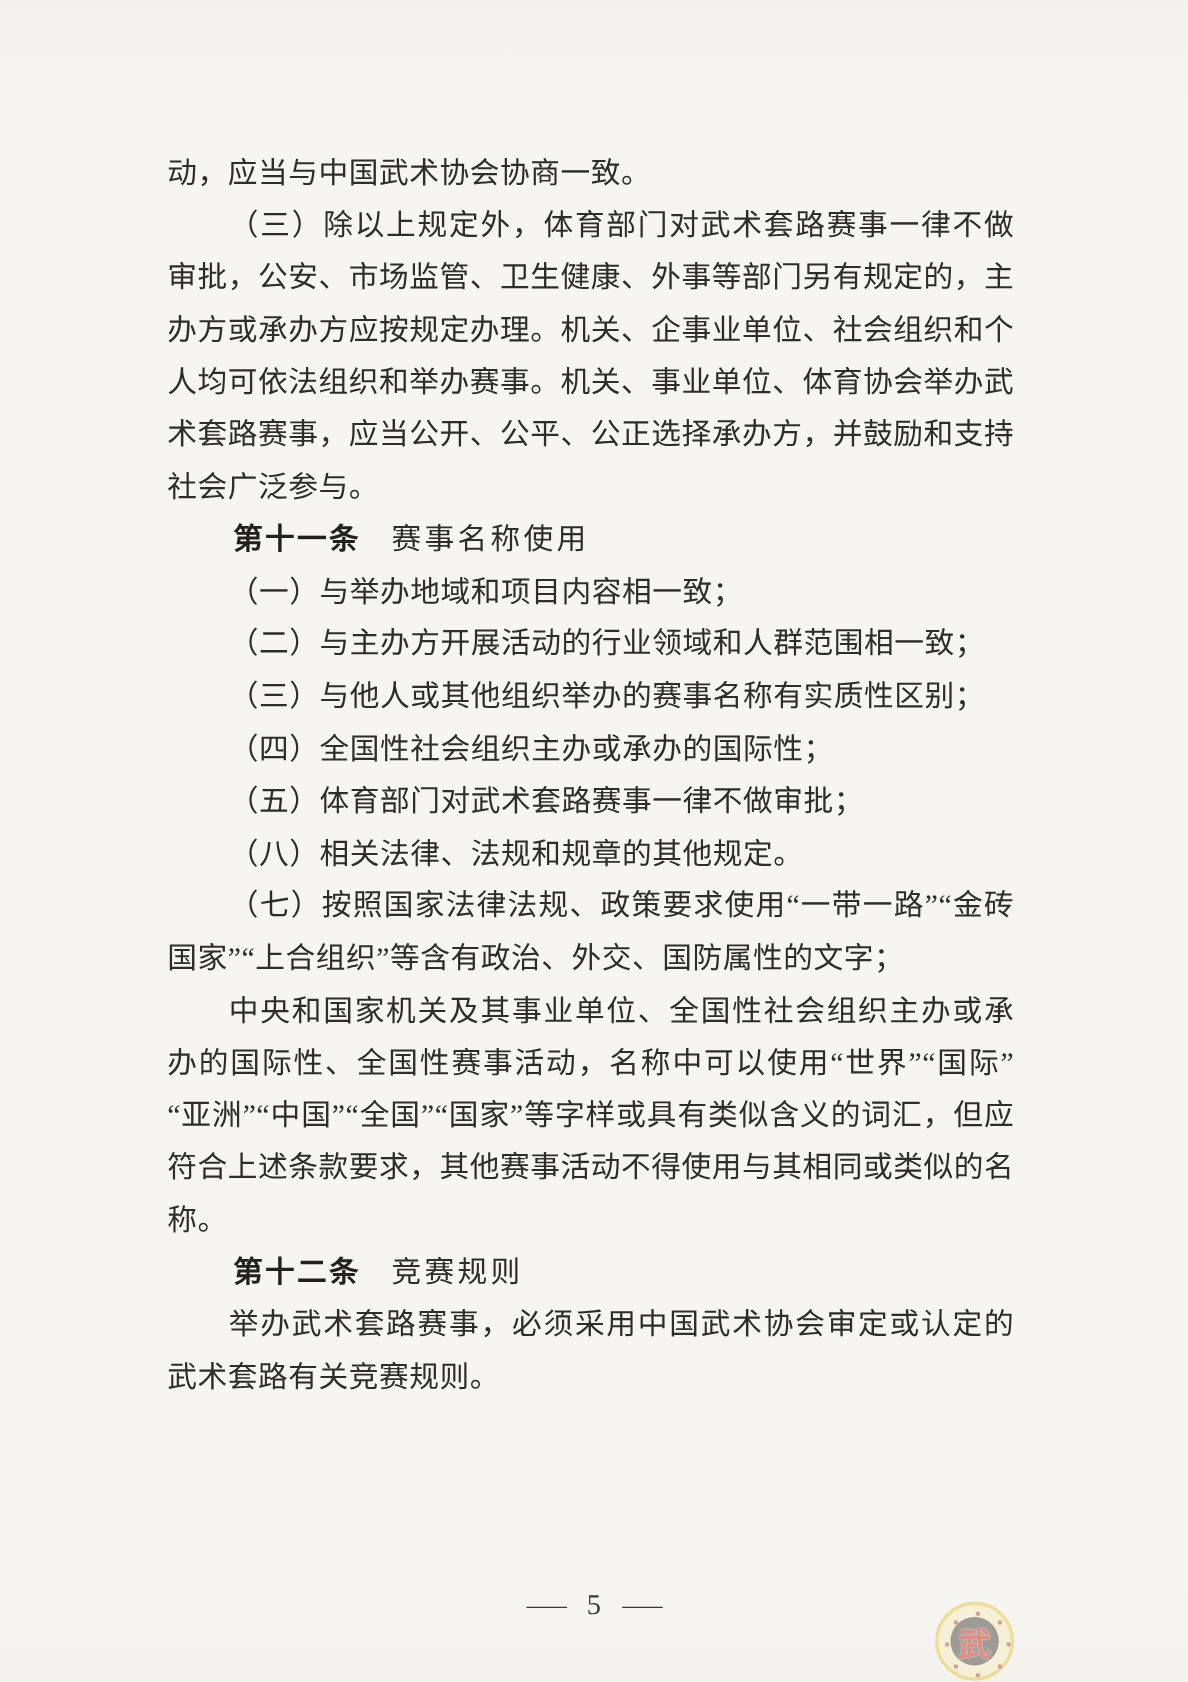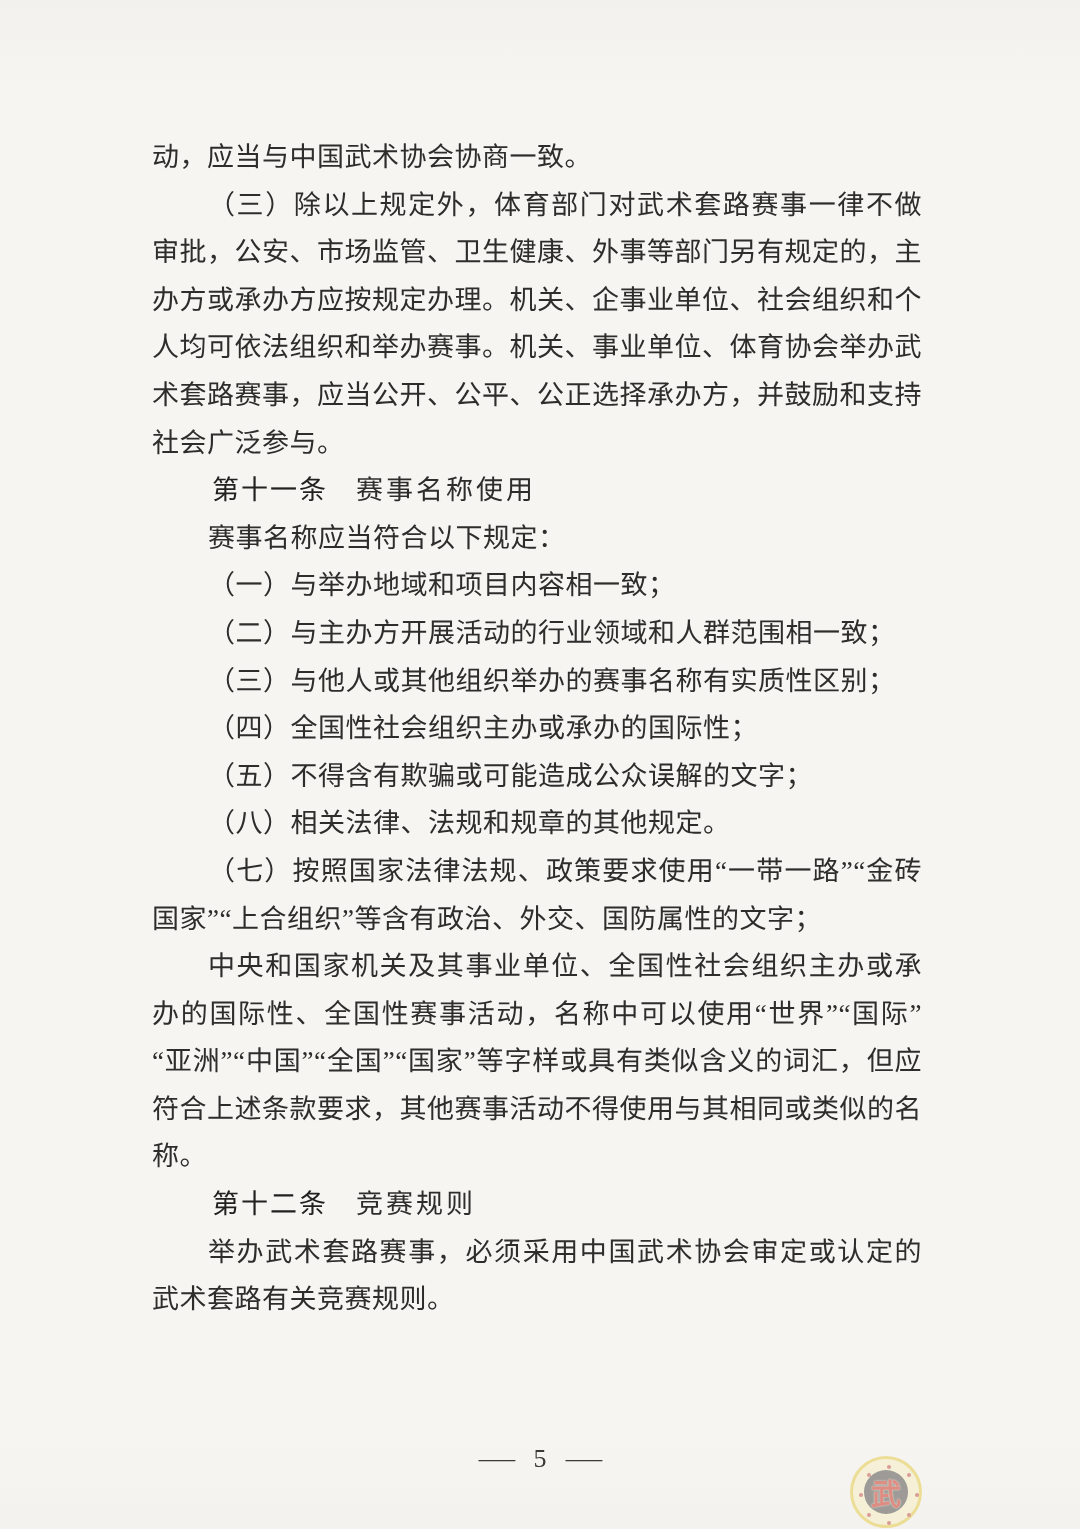--- a/index.html
+++ b/index.html
@@ -21,21 +21,21 @@
     width: 770px;
     font-size: 27px;
     line-height: 47.6px;
     text-align: justify;
     letter-spacing: 0.5px;
   }
   .doc p { margin: 0; }
   .ind { text-indent: 56px; }
   .heading { text-indent: 60px; font-size: 27px; }
   .heading .term {
-    font-weight: normal;
+    font-weight: bold;
     color: #222120;
     margin-right: 28px;
     letter-spacing: 2px;
   }
   .heading .title { letter-spacing: 3px; }
   .pagenum {
     position: absolute;
     left: 0; top: 1444px;
     width: 100%;
     display: flex;
@@ -97,31 +97,30 @@
 <div class="page">
 
   <main class="doc">
 
     <p class="cont">动，应当与中国武术协会协商一致。</p>
 
     <p class="ind">（三）除以上规定外，体育部门对武术套路赛事一律不做审批，公安、市场监管、卫生健康、外事等部门另有规定的，主办方或承办方应按规定办理。机关、企事业单位、社会组织和个人均可依法组织和举办赛事。机关、事业单位、体育协会举办武术套路赛事，应当公开、公平、公正选择承办方，并鼓励和支持社会广泛参与。</p>
 
     <p class="heading"><span class="term">第十一条</span><span class="title">赛事名称使用</span></p>
 
-    <p class="ind">赛事名称应当符合以下规定：</p>
 
     <p class="ind">（一）与举办地域和项目内容相一致；</p>
 
     <p class="ind">（二）与主办方开展活动的行业领域和人群范围相一致；</p>
 
     <p class="ind">（三）与他人或其他组织举办的赛事名称有实质性区别；</p>
 
     <p class="ind">（四）全国性社会组织主办或承办的国际性；</p>
 
-    <p class="ind">（五）不得含有欺骗或可能造成公众误解的文字；</p>
+    <p class="ind">（五）体育部门对武术套路赛事一律不做审批；</p>
 
 
     <p class="ind">（八）相关法律、法规和规章的其他规定。</p>
 
     <p class="ind">（七）按照国家法律法规、政策要求使用“一带一路”“金砖国家”“上合组织”等含有政治、外交、国防属性的文字；</p>
 
     <p class="ind">中央和国家机关及其事业单位、全国性社会组织主办或承办的国际性、全国性赛事活动，名称中可以使用“世界”“国际”“亚洲”“中国”“全国”“国家”等字样或具有类似含义的词汇，但应符合上述条款要求，其他赛事活动不得使用与其相同或类似的名称。</p>
 
     <p class="heading"><span class="term">第十二条</span><span class="title">竞赛规则</span></p>
 

